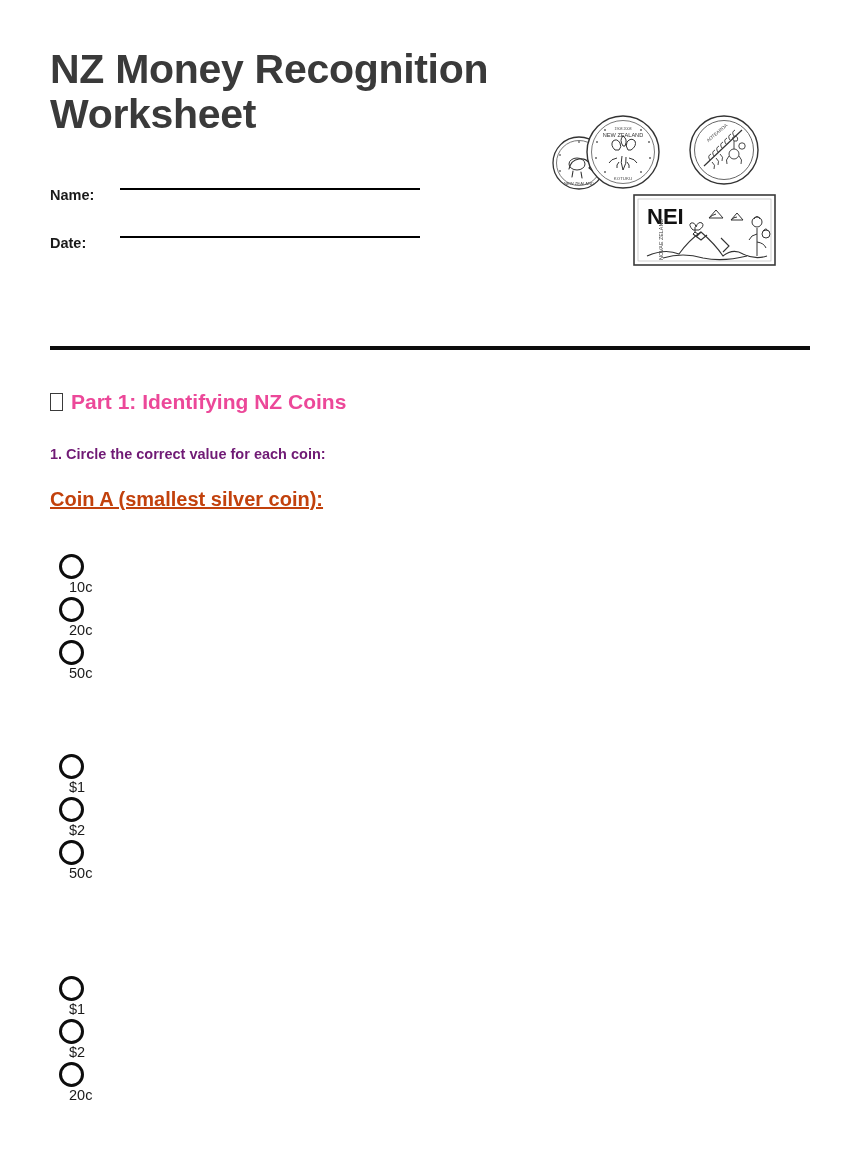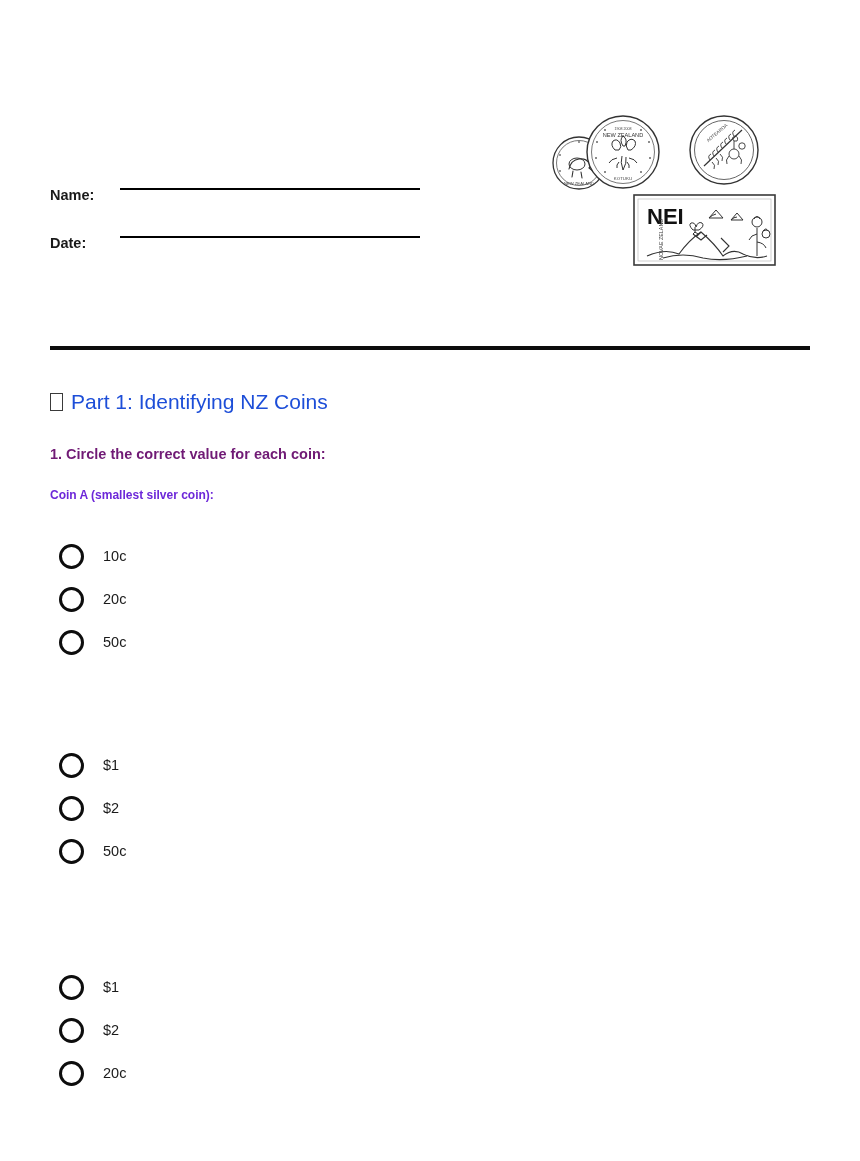--- a/index.html
+++ b/index.html
@@ -91,22 +91,22 @@
     height: 0;
     border-top: 4px solid #0d0d0d;
   }
 
   
   .part-heading {
     position: absolute;
     left: 50px;
     top: 390px;
     font-size: 21px;
-    font-weight: normal;
-    color: #1d4ed8;
+    font-weight: bold;
+    color: #ec4899;
     white-space: nowrap;
   }
   .tofu {
     display: inline-block;
     width: 11px;
     height: 16px;
     border: 1.4px solid #3a3a3a;
     vertical-align: -2px;
     margin-right: 8px;
   }
@@ -124,33 +124,34 @@
   .question {
     position: absolute;
     left: 50px;
     width: 500px;
   }
   .q1 { top: 488px; }
   .q2 { top: 711px; }
   .q3 { top: 933px; }
 
   .q-prompt {
-    font-size: 12px;
-    font-weight: bold;
-    color: #6d28d9;
+    font-size: 20px;
+    font-weight: bold;
+    color: #c2410c;
     margin: 0 0 0 0;
+    text-decoration: underline;
   }
   .options {
     margin-top: 43px;
   }
   .option {
     display: flex;
-    align-items: center;
     height: 22px;
     margin-bottom: 21px;
+    flex-direction: column;
   }
   .option:last-child { margin-bottom: 0; }
   .bubble {
     width: 19px;
     height: 19px;
     border: 3px solid #0d0d0d;
     border-radius: 50%;
     box-sizing: content-box;
     margin-left: 9px;
     flex: 0 0 auto;
@@ -161,20 +162,21 @@
     font-size: 14.5px;
     color: #1a1a1a;
     white-space: nowrap;
   }
 </style>
 </head>
 <body>
 
 <div class="page">
 
+  <div class="title">NZ Money Recognition Worksheet</div>
 
   <div class="field-row name">
     <span class="field-label">Name:</span>
     <span class="field-line"></span>
   </div>
 
   <div class="field-row date">
     <span class="field-label">Date:</span>
     <span class="field-line"></span>
   </div>

